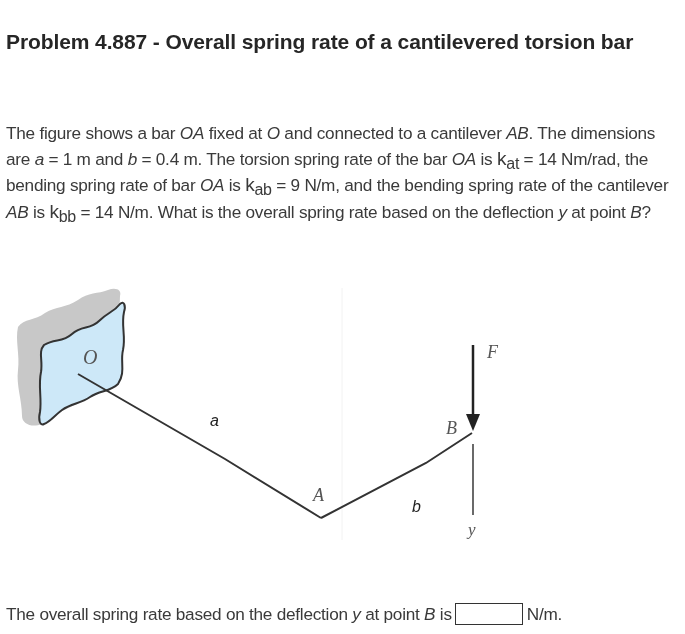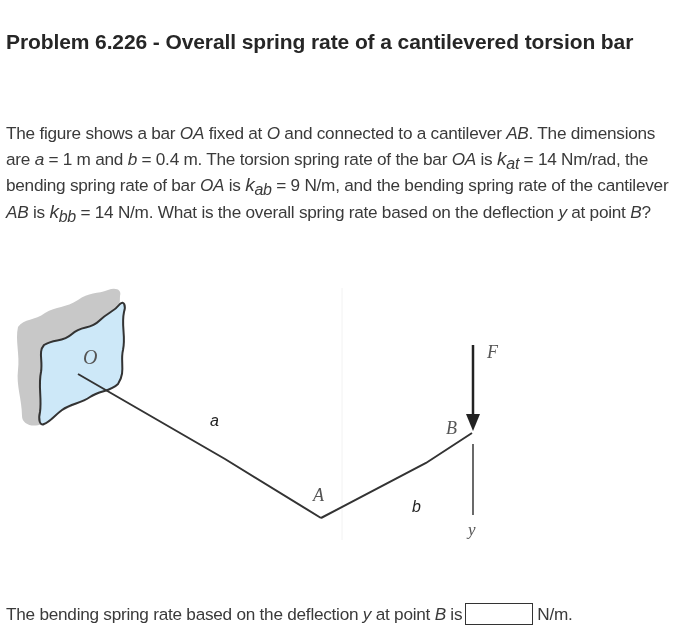--- a/index.html
+++ b/index.html
@@ -11,40 +11,40 @@
       position: absolute; left: 6px; top: 26px; width: 660px;
       font-size: 21px; font-weight: bold; line-height: 31px; color: #262626;
       letter-spacing: -0.1px;
     }
     .problem {
       position: absolute; left: 6px; top: 120px; width: 672px;
       font-size: 17.2px; line-height: 26.2px; color: #3a3a3a;
       letter-spacing: -0.25px;
     }
     .problem i { }
-    .problem .k { font-style: italic; font-size: 19px; }
+    .problem .k { font-size: 19px; }
     .problem .k sub { font-size: 16px; vertical-align: -4px; line-height: 0; }
     .figure { position: absolute; left: 0; top: 280px; width: 560px; height: 265px; }
     .figure svg { position: absolute; left: 0; top: 0; }
     .lbl { position: absolute; font-family: "Liberation Serif", "DejaVu Serif", serif; font-style: italic; color: #555; }
     .lbl-sans { position: absolute; font-family: "Liberation Sans", "DejaVu Sans", sans-serif; font-style: italic; color: #222; }
     .answer-line {
       position: absolute; left: 6px; top: 603px; font-size: 17.2px; color: #3a3a3a;
       display: flex; align-items: center; letter-spacing: -0.25px;
     }
     .answer-line i { font-style: italic; }
     .answer-input {
       width: 68px; height: 22px; border: 1px solid #333; margin: 0 4px 0 3px;
       box-sizing: border-box; font-size: 15px; padding: 0 3px;
     }
   </style>
 </head>
 <body>
 
-<div class="title">Problem 6.226 - Overall spring rate of a cantilevered torsion bar</div>
+<div class="title">Problem 4.887 - Overall spring rate of a cantilevered torsion bar</div>
 
 <div class="problem"><span>The figure shows a bar </span><i>OA</i><span> fixed at </span><i>O</i><span> and connected to a cantilever </span><i>AB</i><span>. The dimensions are </span><i>a</i><span> = 1 m and </span><i>b</i><span> = 0.4 m. The torsion spring rate of the bar </span><i>OA</i><span> is </span><span class="k"><span>k</span><sub>at</sub></span><span> = 14 Nm/rad, the bending spring rate of bar </span><i>OA</i><span> is </span><span class="k"><span>k</span><sub>ab</sub></span><span> = 9 N/m, and the bending spring rate of the cantilever </span><i>AB</i><span> is </span><span class="k"><span>k</span><sub>bb</sub></span><span> = 14 N/m. What is the overall spring rate based on the deflection </span><i>y</i><span> at point </span><i>B</i><span>?</span></div>
 
 <div class="figure">
   <svg width="560" height="265" viewBox="0 280 560 265">
 
     <line x1="342" y1="288" x2="342" y2="540" stroke="#f2f2f2" stroke-width="1"></line>
 
     <path d="M18,327 C24,318 35,321 45,313 C56,306 66,308 78,300 C88,292 98,294 108,290 C116,287 122,290 120,296
              L118,350 C116,365 121,378 110,388 L60,412 C52,416 50,422 42,424 C32,428 22,424 22,416
@@ -66,20 +66,20 @@
   <span class="lbl" style="left:83px; top:66px; font-size:20px;">O</span>
   <span class="lbl-sans" style="left:210px; top:132px; font-size:16px;">a</span>
   <span class="lbl" style="left:313px; top:205px; font-size:18px;">A</span>
   <span class="lbl-sans" style="left:412px; top:218px; font-size:16px;">b</span>
   <span class="lbl" style="left:446px; top:138px; font-size:18px;">B</span>
   <span class="lbl" style="left:487px; top:62px; font-size:18px;">F</span>
   <span class="lbl" style="left:468px; top:240px; font-size:17px;">y</span>
 </div>
 
 <div class="answer-line">
-  <span style="white-space:pre">The bending spring rate based on the deflection </span>
+  <span style="white-space:pre">The overall spring rate based on the deflection </span>
     <i>y</i>
     <span style="white-space:pre"> at point </span>
     <i>B</i>
     <span style="white-space:pre"> is</span>
   <input class="answer-input" type="text" value="" style="">
   <span>N/m.</span>
 </div>
 
 </body></html>

